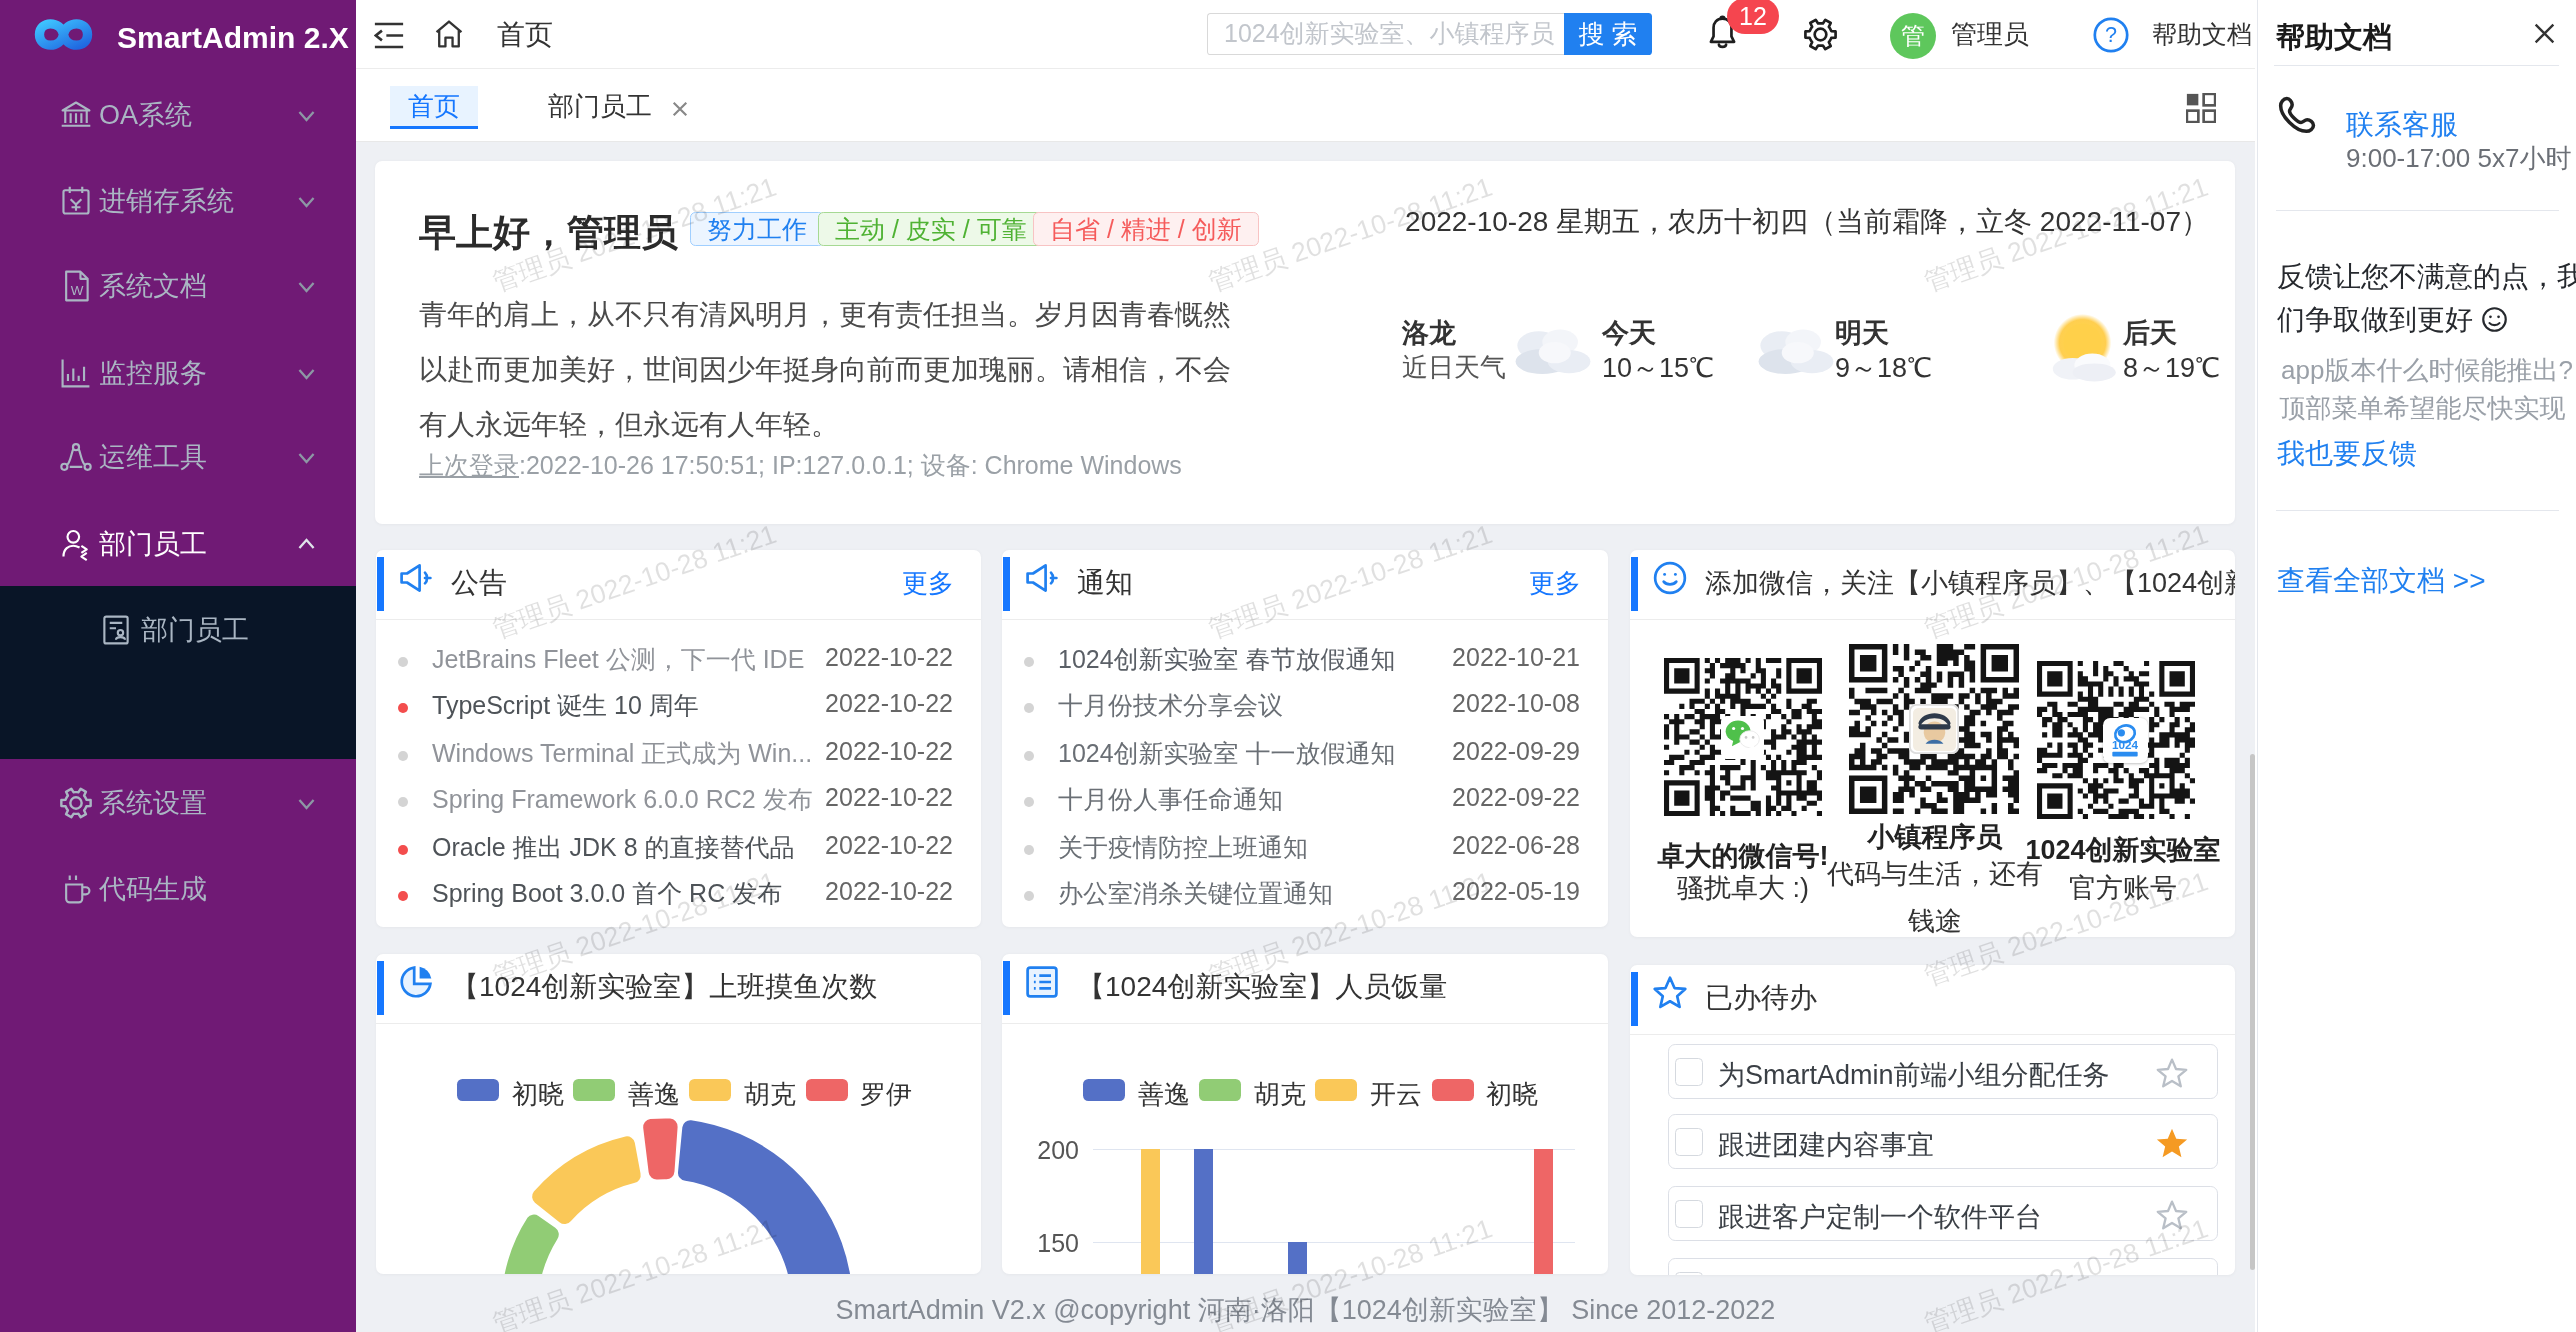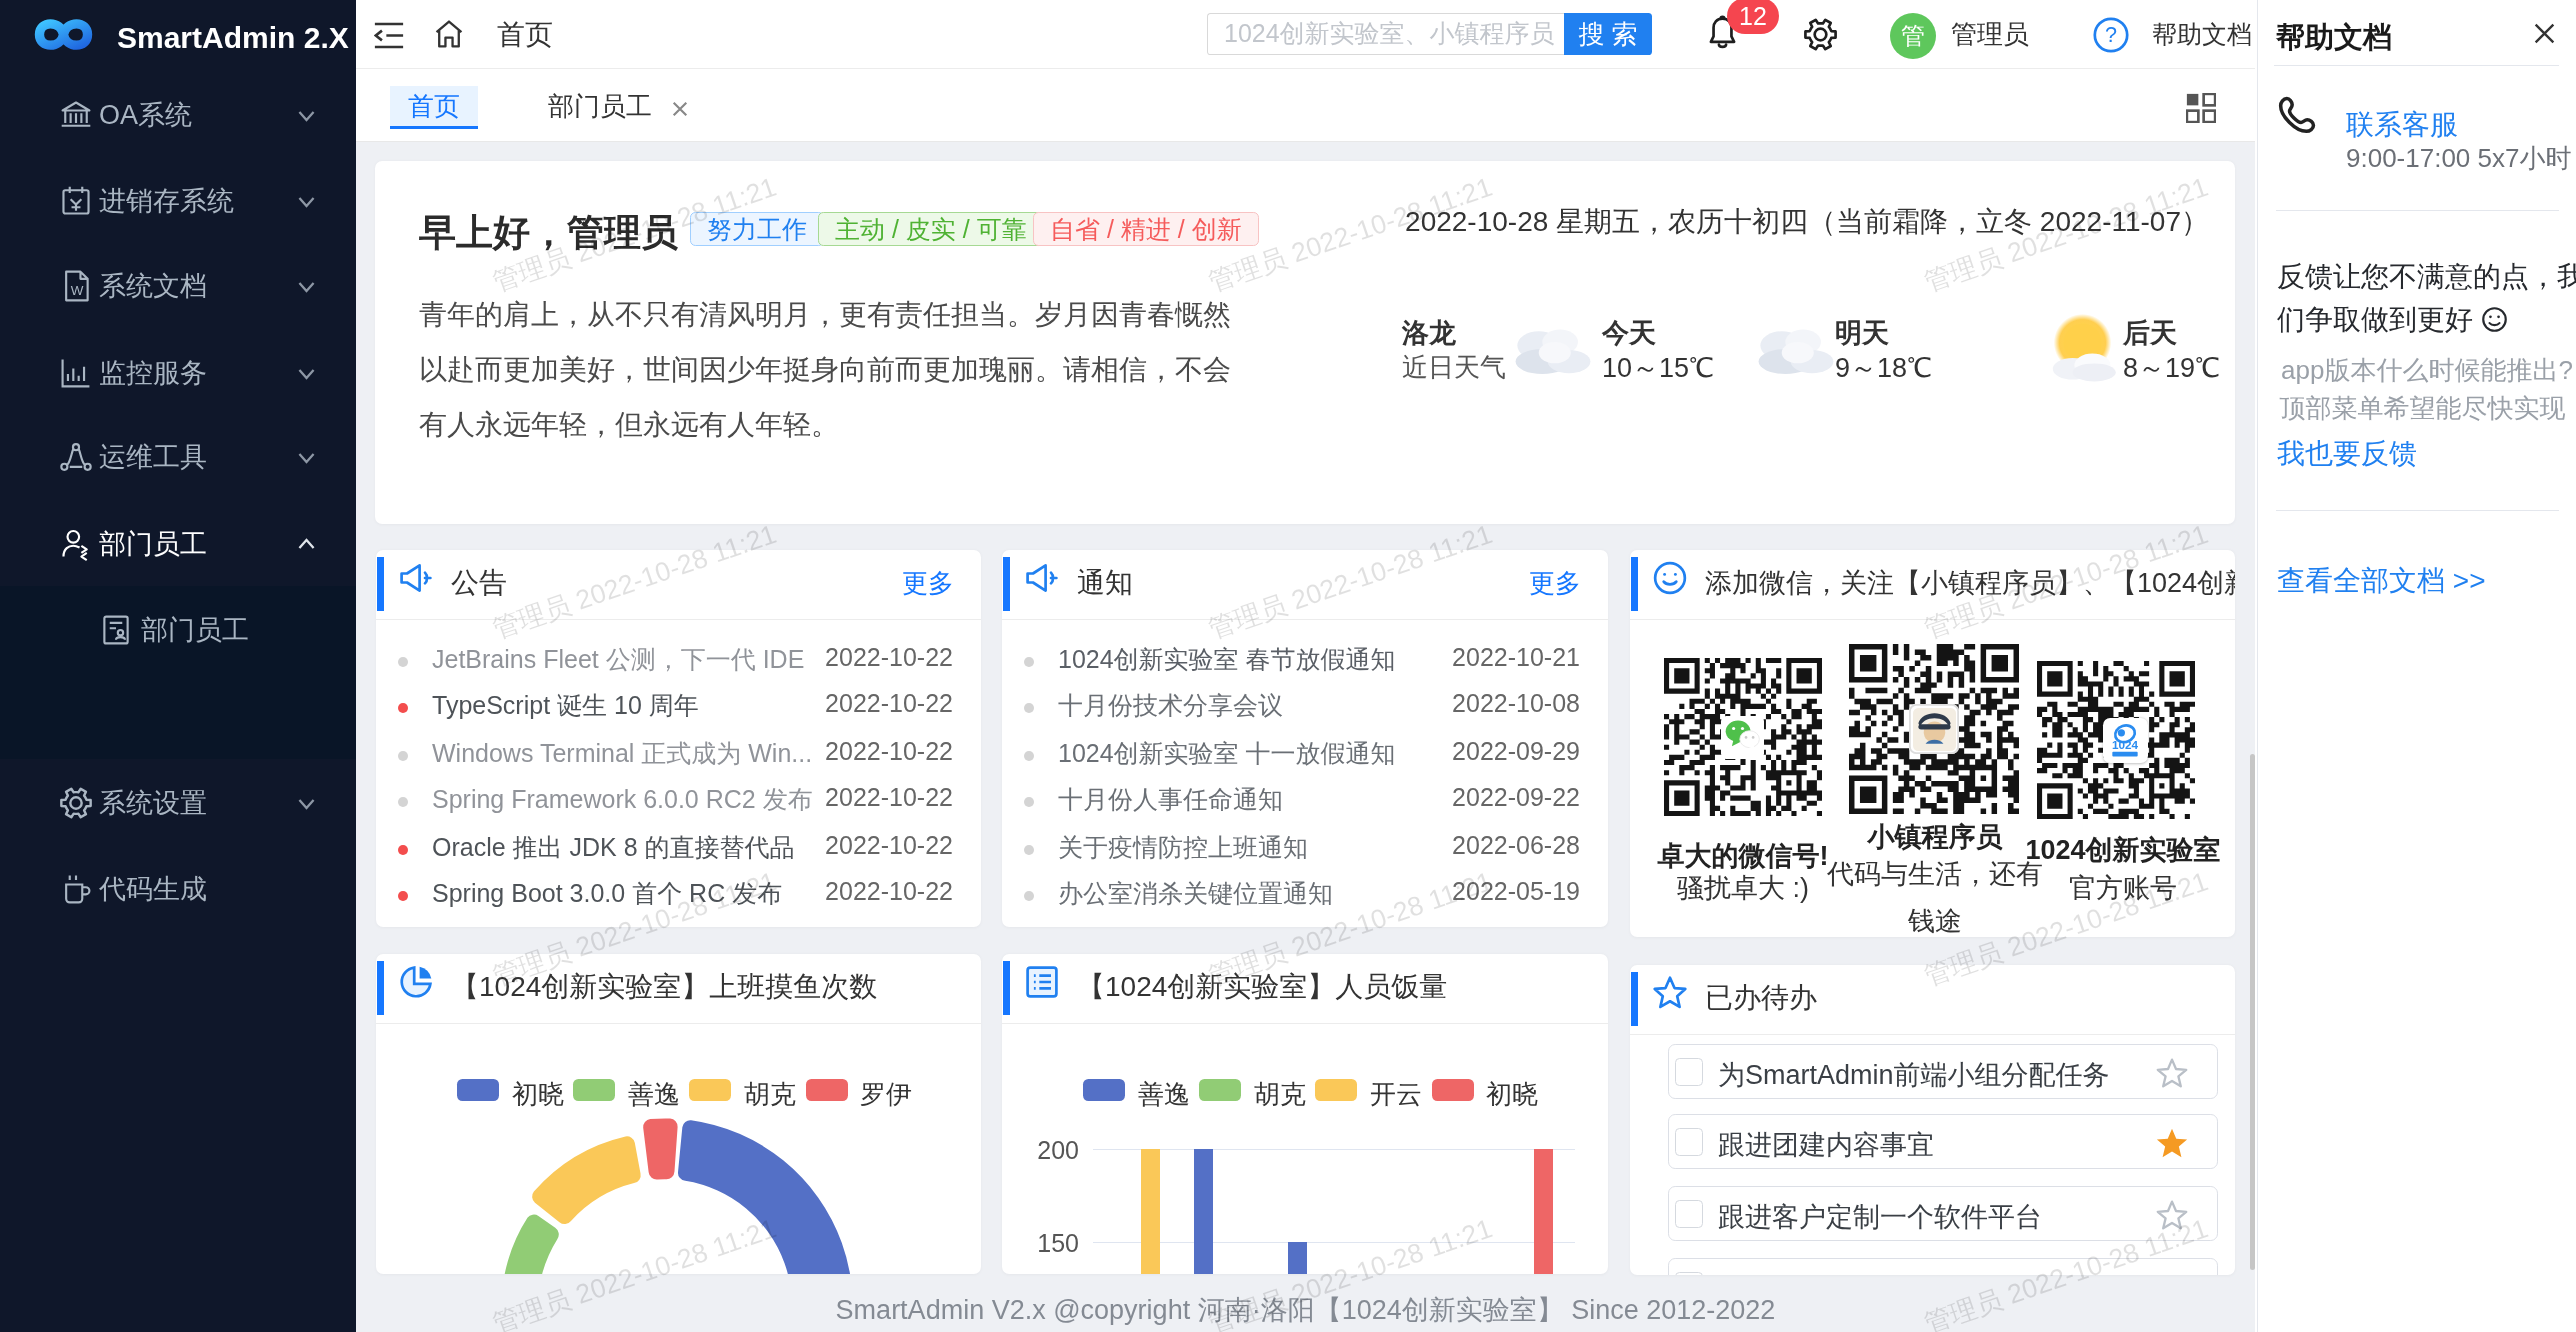--- a/index.html
+++ b/index.html
@@ -1,19 +1,19 @@
 <!DOCTYPE html>
 <html lang="zh" style="font-size:14.3px"><head>
 <meta charset="utf-8">
 <style>
   * { margin:0; padding:0; box-sizing:border-box; }
   html,body { width:2576px; height:1333px; overflow:hidden; font-family:"Liberation Sans",sans-serif; background:#fff; }
   .abs { position:absolute; }
   
-  #sidebar { position:absolute; left:0; top:0; width:356px; height:1333px; background:#0f172a; }
+  #sidebar { position:absolute; left:0; top:0; width:356px; height:1333px; background:#701a75; }
   .menu-item { position:absolute; left:12px; width:356px; height:86px; display:flex; align-items:center; color:#aab6c3; font-size:27px; }
   .menu-item svg { position:absolute; left:47px; width:34px; height:34px; }
   .menu-item .txt { position:absolute; left:87px; }
   .menu-item .chev { position:absolute; left:auto; right:50px; width:23px; height:23px; }
   #submenu-bg { position:absolute; left:0; top:586px; width:356px; height:173px; background:#091527; }
   .menu-item.sub .txt { left:129px; }
   .menu-item.sub svg { left:87px; }
   
   #topbar { position:absolute; left:356px; top:0; width:1899px; height:69px; background:#fff; border-bottom:0.9px solid #ececec; }
   #tabbar { position:absolute; left:356px; top:70px; width:1899px; height:72px; background:#fff; border-bottom:0.9px solid #e8e8e8; }
@@ -196,20 +196,21 @@
 
 <div id="main"></div>
 
 <div class="card" id="greet" style="left:375px;top:161px;width:1860px;height:363px">
   <div class="abs" style="left:44px;top:47px;font-size:37px;font-weight:bold;color:#2b2b2b">早上好，管理员</div>
   <div class="abs" style="left:315px;top:51px;height:34px;padding:0 16px;background:#ecf5ff;border:1.8px solid #a0cfff;border-radius:5.4px;font-size:25px;color:#2080f0;line-height:32px">努力工作</div>
   <div class="abs" style="left:443px;top:51px;height:34px;padding:0 16px;background:#edf9e8;border:1.8px solid #a6d993;border-radius:5.4px;font-size:25px;color:#4fb233;line-height:32px">主动 / 皮实 / 可靠</div>
   <div class="abs" style="left:658px;top:51px;height:34px;padding:0 16px;background:#fef0f0;border:1.8px solid #f8c3c3;border-radius:5.4px;font-size:25px;color:#f55b5b;line-height:32px">自省 / 精进 / 创新</div>
   <div class="abs" style="right:26px;top:42px;font-size:28px;color:#333">2022-10-28 星期五，农历十初四（当前霜降，立冬 2022-11-07）</div>
   <div class="abs" style="left:44px;top:126px;width:1074px;font-size:28px;color:#4a4a4a;line-height:55px">青年的肩上，从不只有清风明月，更有责任担当。岁月因青春慨然<br>以赴而更加美好，世间因少年挺身向前而更加瑰丽。请相信，不会<br>有人永远年轻，但永远有人年轻。</div>
+  <div class="abs" style="left:44px;top:288px;font-size:25px;color:#9aa0a6"><span style="text-decoration:underline">上次登录</span>:2022-10-26 17:50:51; IP:127.0.0.1; 设备: Chrome Windows</div>
 
   <div class="abs" style="left:1027px;top:154px;font-size:27px;font-weight:bold;color:#333">洛龙</div>
   <div class="abs" style="left:1027px;top:189px;font-size:26px;color:#555">近日天气</div>
   <svg class="abs" style="left:1137px;top:163px;width:82px;height:52px" viewBox="0 0 92 58">
     <ellipse cx="30" cy="24" rx="24" ry="16" fill="#e9edf4"></ellipse>
       <ellipse cx="54" cy="20" rx="20" ry="14" fill="#f3f5f9"></ellipse>
     <ellipse cx="34" cy="42" rx="30" ry="14" fill="#dde3ec"></ellipse>
       <ellipse cx="64" cy="42" rx="24" ry="13" fill="#e9edf4"></ellipse>
       <ellipse cx="48" cy="32" rx="18" ry="12" fill="#f7f8fb"></ellipse>
   </svg>

